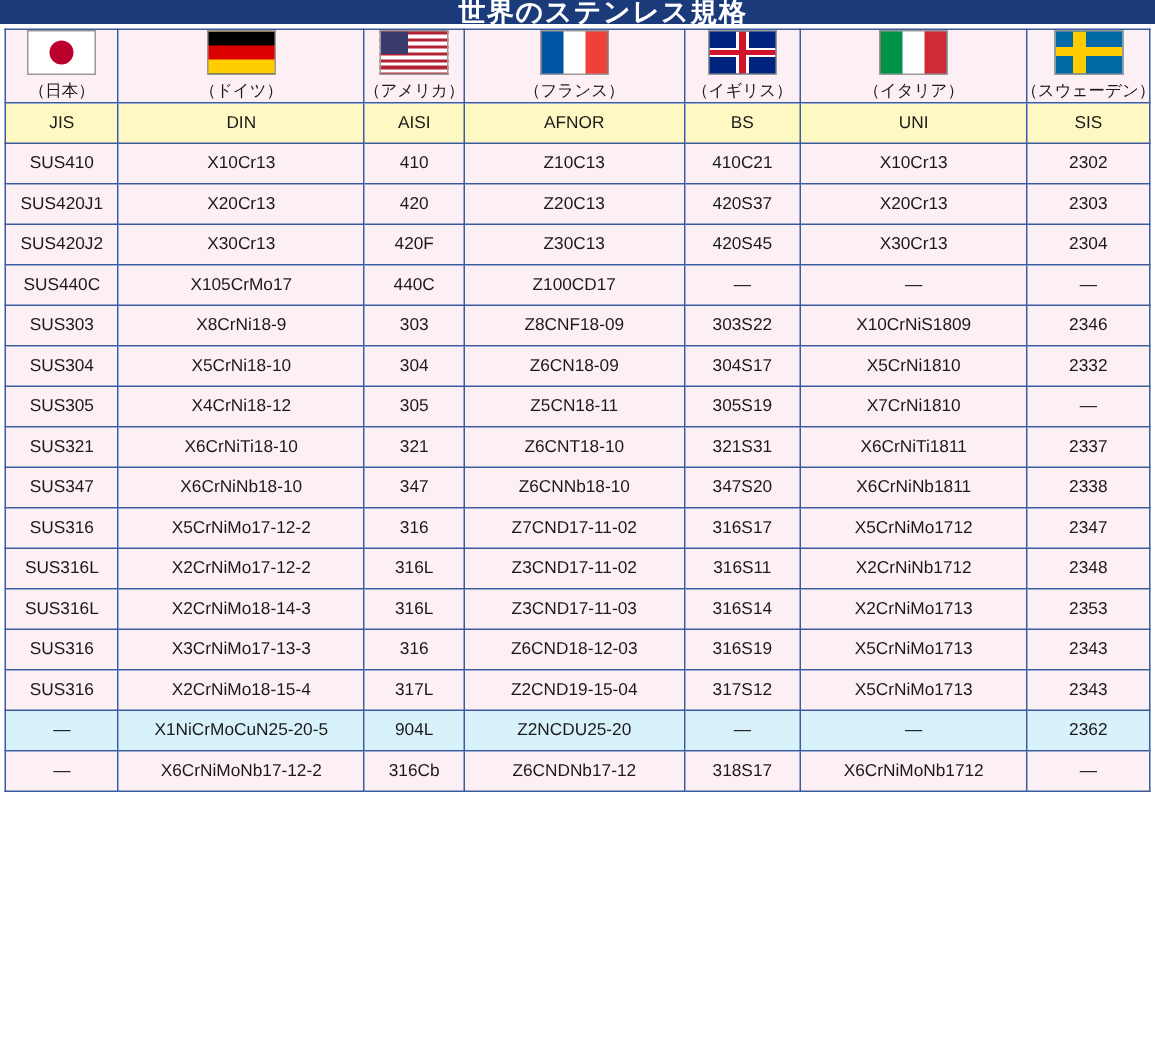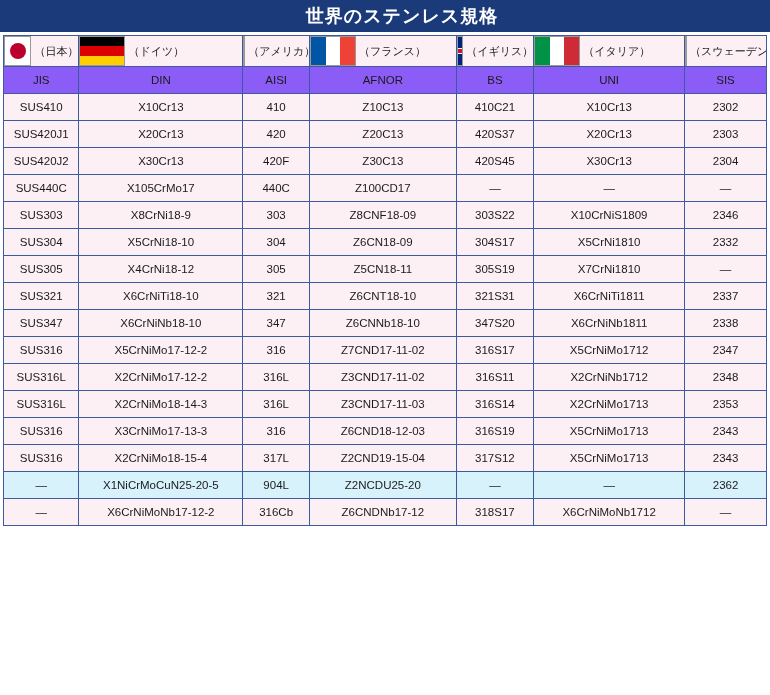--- a/index.html
+++ b/index.html
@@ -13,21 +13,21 @@
     font-family: "Liberation Sans", sans-serif;
     overflow: hidden;
   }
   .page {
     width: 770px;
     height: 695px;
     position: relative;
     background: #ffffff;
   }
   .title-bar {
-    height: 32px;
+    height: 16px;
     background: #1b3a7a;
     color: #ffffff;
     display: flex;
     align-items: center;
     justify-content: center;
     font-size: 18px;
     font-weight: bold;
     letter-spacing: 1px;
     padding-left: 34px;
   }
@@ -48,20 +48,21 @@
     overflow: hidden;
     white-space: nowrap;
   }
   .flagrow td {
     height: 52px;
     background: #fdf0f5;
     padding: 2px 0 3px 0;
   }
   .flag-wrap {
     display: flex;
+    flex-direction: column;
     align-items: center;
     justify-content: flex-start;
     gap: 3px;
   }
   .flag {
     width: 46px;
     height: 30px;
     border: 1px solid #999;
     box-sizing: border-box;
     position: relative;
@@ -135,21 +136,21 @@
     content: "";
     position: absolute;
     left: 0; top: 0; right: 0; bottom: 0;
     background:
       linear-gradient(to bottom, transparent 38%, #fecc00 38% 58%, transparent 58%),
       linear-gradient(to right, transparent 26%, #fecc00 26% 46%, transparent 46%);
   }
   .stdrow td { background: #fdf0f5; }
   .stdrow.hl td { background: #d8f2fb; }
   .std-header td {
-    background: #8b5cf6;
+    background: #fef9c3;
     font-size: 12px;
     height: 28px;
   }
   .c0 { width: 70px; }
   .c1 { width: 152px; }
   .c2 { width: 62px; }
   .c3 { width: 136px; }
   .c4 { width: 72px; }
   .c5 { width: 140px; }
   .c6 { width: 76px; }

